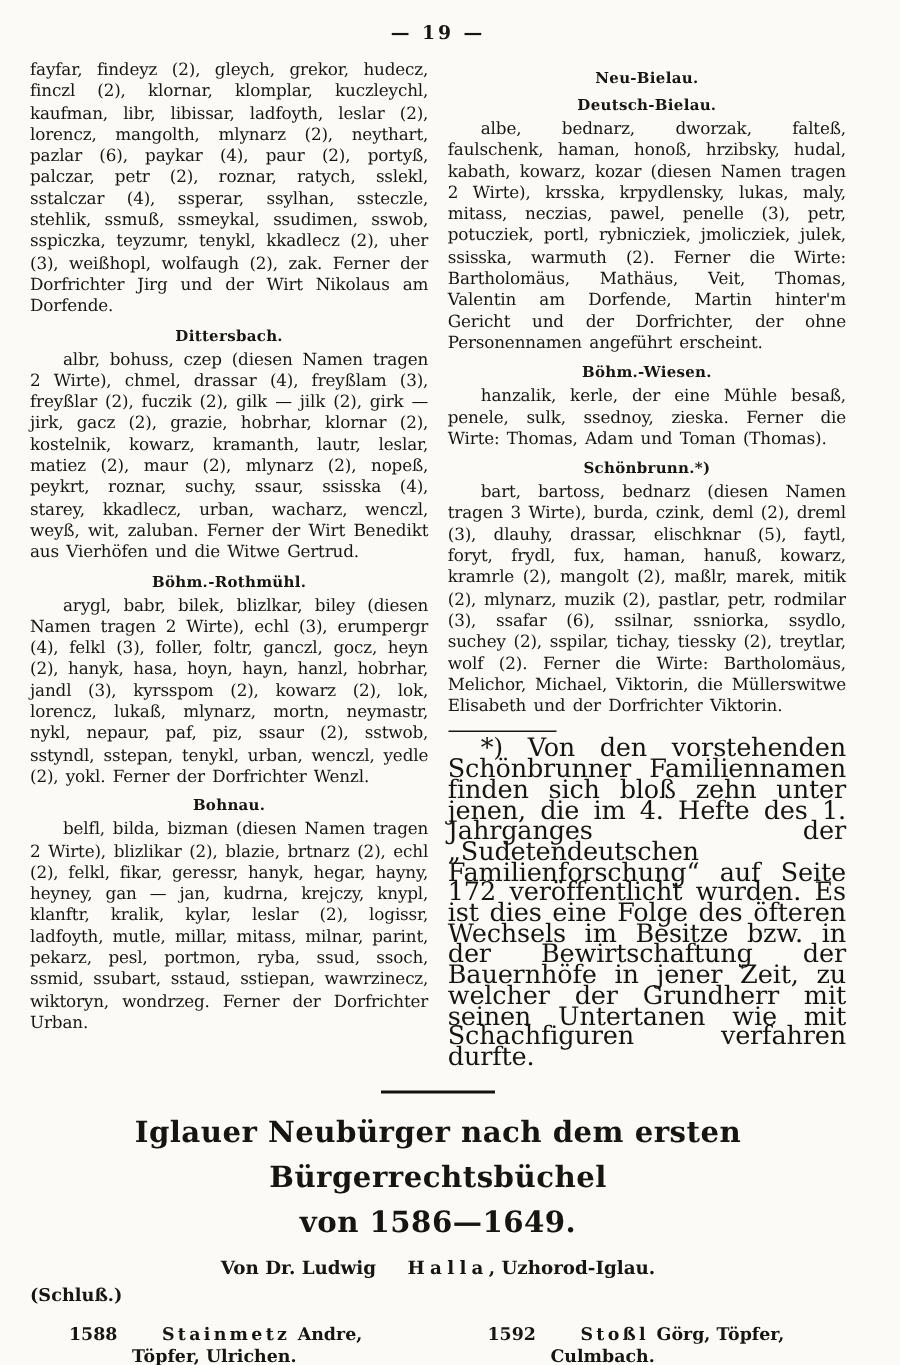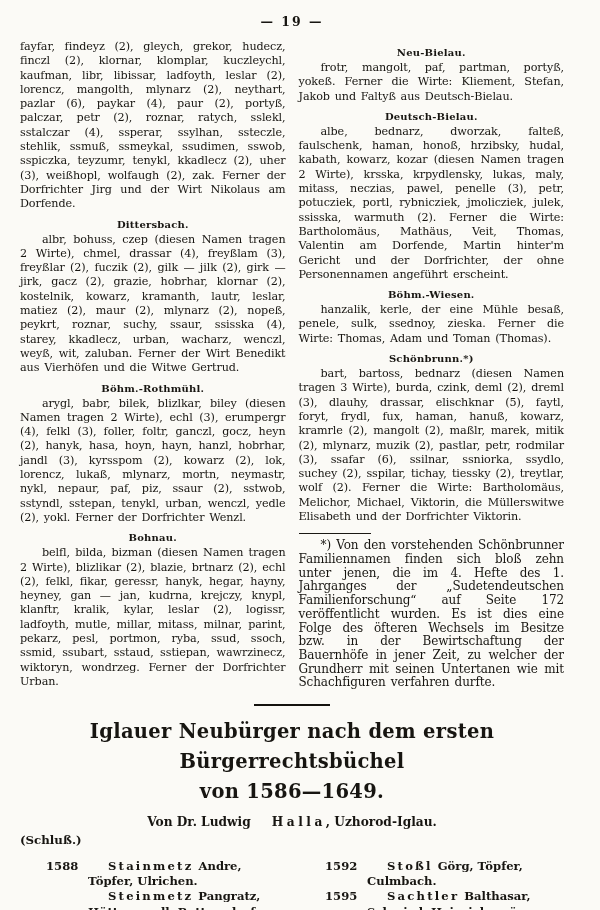--- a/index.html
+++ b/index.html
@@ -10,21 +10,21 @@
     font-family:"DejaVu Serif","Liberation Serif",serif;
   }
   .page-number{text-align:center;font-size:12.5px;font-weight:bold;letter-spacing:2px;}
   .columns{display:flex;gap:13px;margin-top:11px;}
   .col{flex:1 1 0;min-width:0;}
   .heading{text-align:center;font-weight:bold;font-size:10px;margin:7px 0 3px 0;letter-spacing:0.2px;}
   .para{margin:0;font-size:11.2px;line-height:14.3px;text-align:justify;text-indent:22px;word-spacing:1.4px;letter-spacing:-0.1px;}
   .noindent{text-indent:0;}
   .footnote{margin-top:9px;}
   .footnote-rule{width:72px;border-top:1.8px solid #1a1813;margin:0 0 5px 0;}
-  .fn{font-size:12px;line-height:13.7px;}
+  .fn{font-size:17px;line-height:13.7px;}
   .center-rule{width:76px;border-top:2.6px solid #14120e;margin:14px auto 0 auto;}
   .title{margin-top:11px;text-align:center;font-size:19.5px;font-weight:bold;line-height:30px;letter-spacing:0.3px;}
   .byline{margin-top:8px;text-align:center;font-size:12.2px;font-weight:bold;}
   .byline .author{letter-spacing:3.5px;margin-left:21px;}
   .subnote{margin-top:4px;text-align:left;font-size:11.8px;font-weight:bold;}
   .entries{display:flex;gap:14px;margin-top:12px;font-size:11.6px;font-weight:bold;line-height:15.2px;}
   .entry-col{flex:1 1 0;min-width:0;}
   .entry{display:flex;align-items:flex-start;}
   .entry .year{flex:0 0 34px;margin-left:26px;margin-right:8px;}
   .entry .etext{flex:1;min-width:0;text-align:left;}
@@ -44,21 +44,20 @@
       <div class="heading">Dittersbach.</div>
       <p class="para">albr, bohuss, czep (diesen Namen tragen 2 Wirte), chmel, drassar (4), freyßlam (3), freyßlar (2), fuczik (2), gilk — jilk (2), girk — jirk, gacz (2), grazie, hobrhar, klornar (2), kostelnik, kowarz, kramanth, lautr, leslar, matiez (2), maur (2), mlynarz (2), nopeß, peykrt, roznar, suchy, ssaur, ssisska (4), starey, kkadlecz, urban, wacharz, wenczl, weyß, wit, zaluban. Ferner der Wirt Benedikt aus Vierhöfen und die Witwe Gertrud.</p>
       <div class="heading">Böhm.-Rothmühl.</div>
       <p class="para">arygl, babr, bilek, blizlkar, biley (diesen Namen tragen 2 Wirte), echl (3), erumpergr (4), felkl (3), foller, foltr, ganczl, gocz, heyn (2), hanyk, hasa, hoyn, hayn, hanzl, hobrhar, jandl (3), kyrsspom (2), kowarz (2), lok, lorencz, lukaß, mlynarz, mortn, neymastr, nykl, nepaur, paf, piz, ssaur (2), sstwob, sstyndl, sstepan, tenykl, urban, wenczl, yedle (2), yokl. Ferner der Dorfrichter Wenzl.</p>
       <div class="heading">Bohnau.</div>
       <p class="para">belfl, bilda, bizman (diesen Namen tragen 2 Wirte), blizlikar (2), blazie, brtnarz (2), echl (2), felkl, fikar, geressr, hanyk, hegar, hayny, heyney, gan — jan, kudrna, krejczy, knypl, klanftr, kralik, kylar, leslar (2), logissr, ladfoyth, mutle, millar, mitass, milnar, parint, pekarz, pesl, portmon, ryba, ssud, ssoch, ssmid, ssubart, sstaud, sstiepan, wawrzinecz, wiktoryn, wondrzeg. Ferner der Dorfrichter Urban.</p>
     </div>
 
     <div class="col">
       <div class="heading">Neu-Bielau.</div>
-      <p class="para">frotr, mangolt, paf, partman, portyß, yokeß. Ferner die Wirte: Kliement, Stefan, Jakob und Faltyß aus Deutsch-Bielau.</p>
       <div class="heading">Deutsch-Bielau.</div>
       <p class="para">albe, bednarz, dworzak, falteß, faulschenk, haman, honoß, hrzibsky, hudal, kabath, kowarz, kozar (diesen Namen tragen 2 Wirte), krsska, krpydlensky, lukas, maly, mitass, neczias, pawel, penelle (3), petr, potucziek, portl, rybnicziek, jmolicziek, julek, ssisska, warmuth (2). Ferner die Wirte: Bartholomäus, Mathäus, Veit, Thomas, Valentin am Dorfende, Martin hinter'm Gericht und der Dorfrichter, der ohne Personennamen angeführt erscheint.</p>
       <div class="heading">Böhm.-Wiesen.</div>
       <p class="para">hanzalik, kerle, der eine Mühle besaß, penele, sulk, ssednoy, zieska. Ferner die Wirte: Thomas, Adam und Toman (Thomas).</p>
       <div class="heading">Schönbrunn.*)</div>
       <p class="para">bart, bartoss, bednarz (diesen Namen tragen 3 Wirte), burda, czink, deml (2), dreml (3), dlauhy, drassar, elischknar (5), faytl, foryt, frydl, fux, haman, hanuß, kowarz, kramrle (2), mangolt (2), maßlr, marek, mitik (2), mlynarz, muzik (2), pastlar, petr, rodmilar (3), ssafar (6), ssilnar, ssniorka, ssydlo, suchey (2), sspilar, tichay, tiessky (2), treytlar, wolf (2). Ferner die Wirte: Bartholomäus, Melichor, Michael, Viktorin, die Müllerswitwe Elisabeth und der Dorfrichter Viktorin.</p>
       <div class="footnote">
         <div class="footnote-rule"></div>
         <p class="para fn">*) Von den vorstehenden Schönbrunner Familiennamen finden sich bloß zehn unter jenen, die im 4. Hefte des 1. Jahrganges der „Sudetendeutschen Familienforschung“ auf Seite 172 veröffentlicht wurden. Es ist dies eine Folge des öfteren Wechsels im Besitze bzw. in der Bewirtschaftung der Bauernhöfe in jener Zeit, zu welcher der Grundherr mit seinen Untertanen wie mit Schachfiguren verfahren durfte.</p>
       </div>

